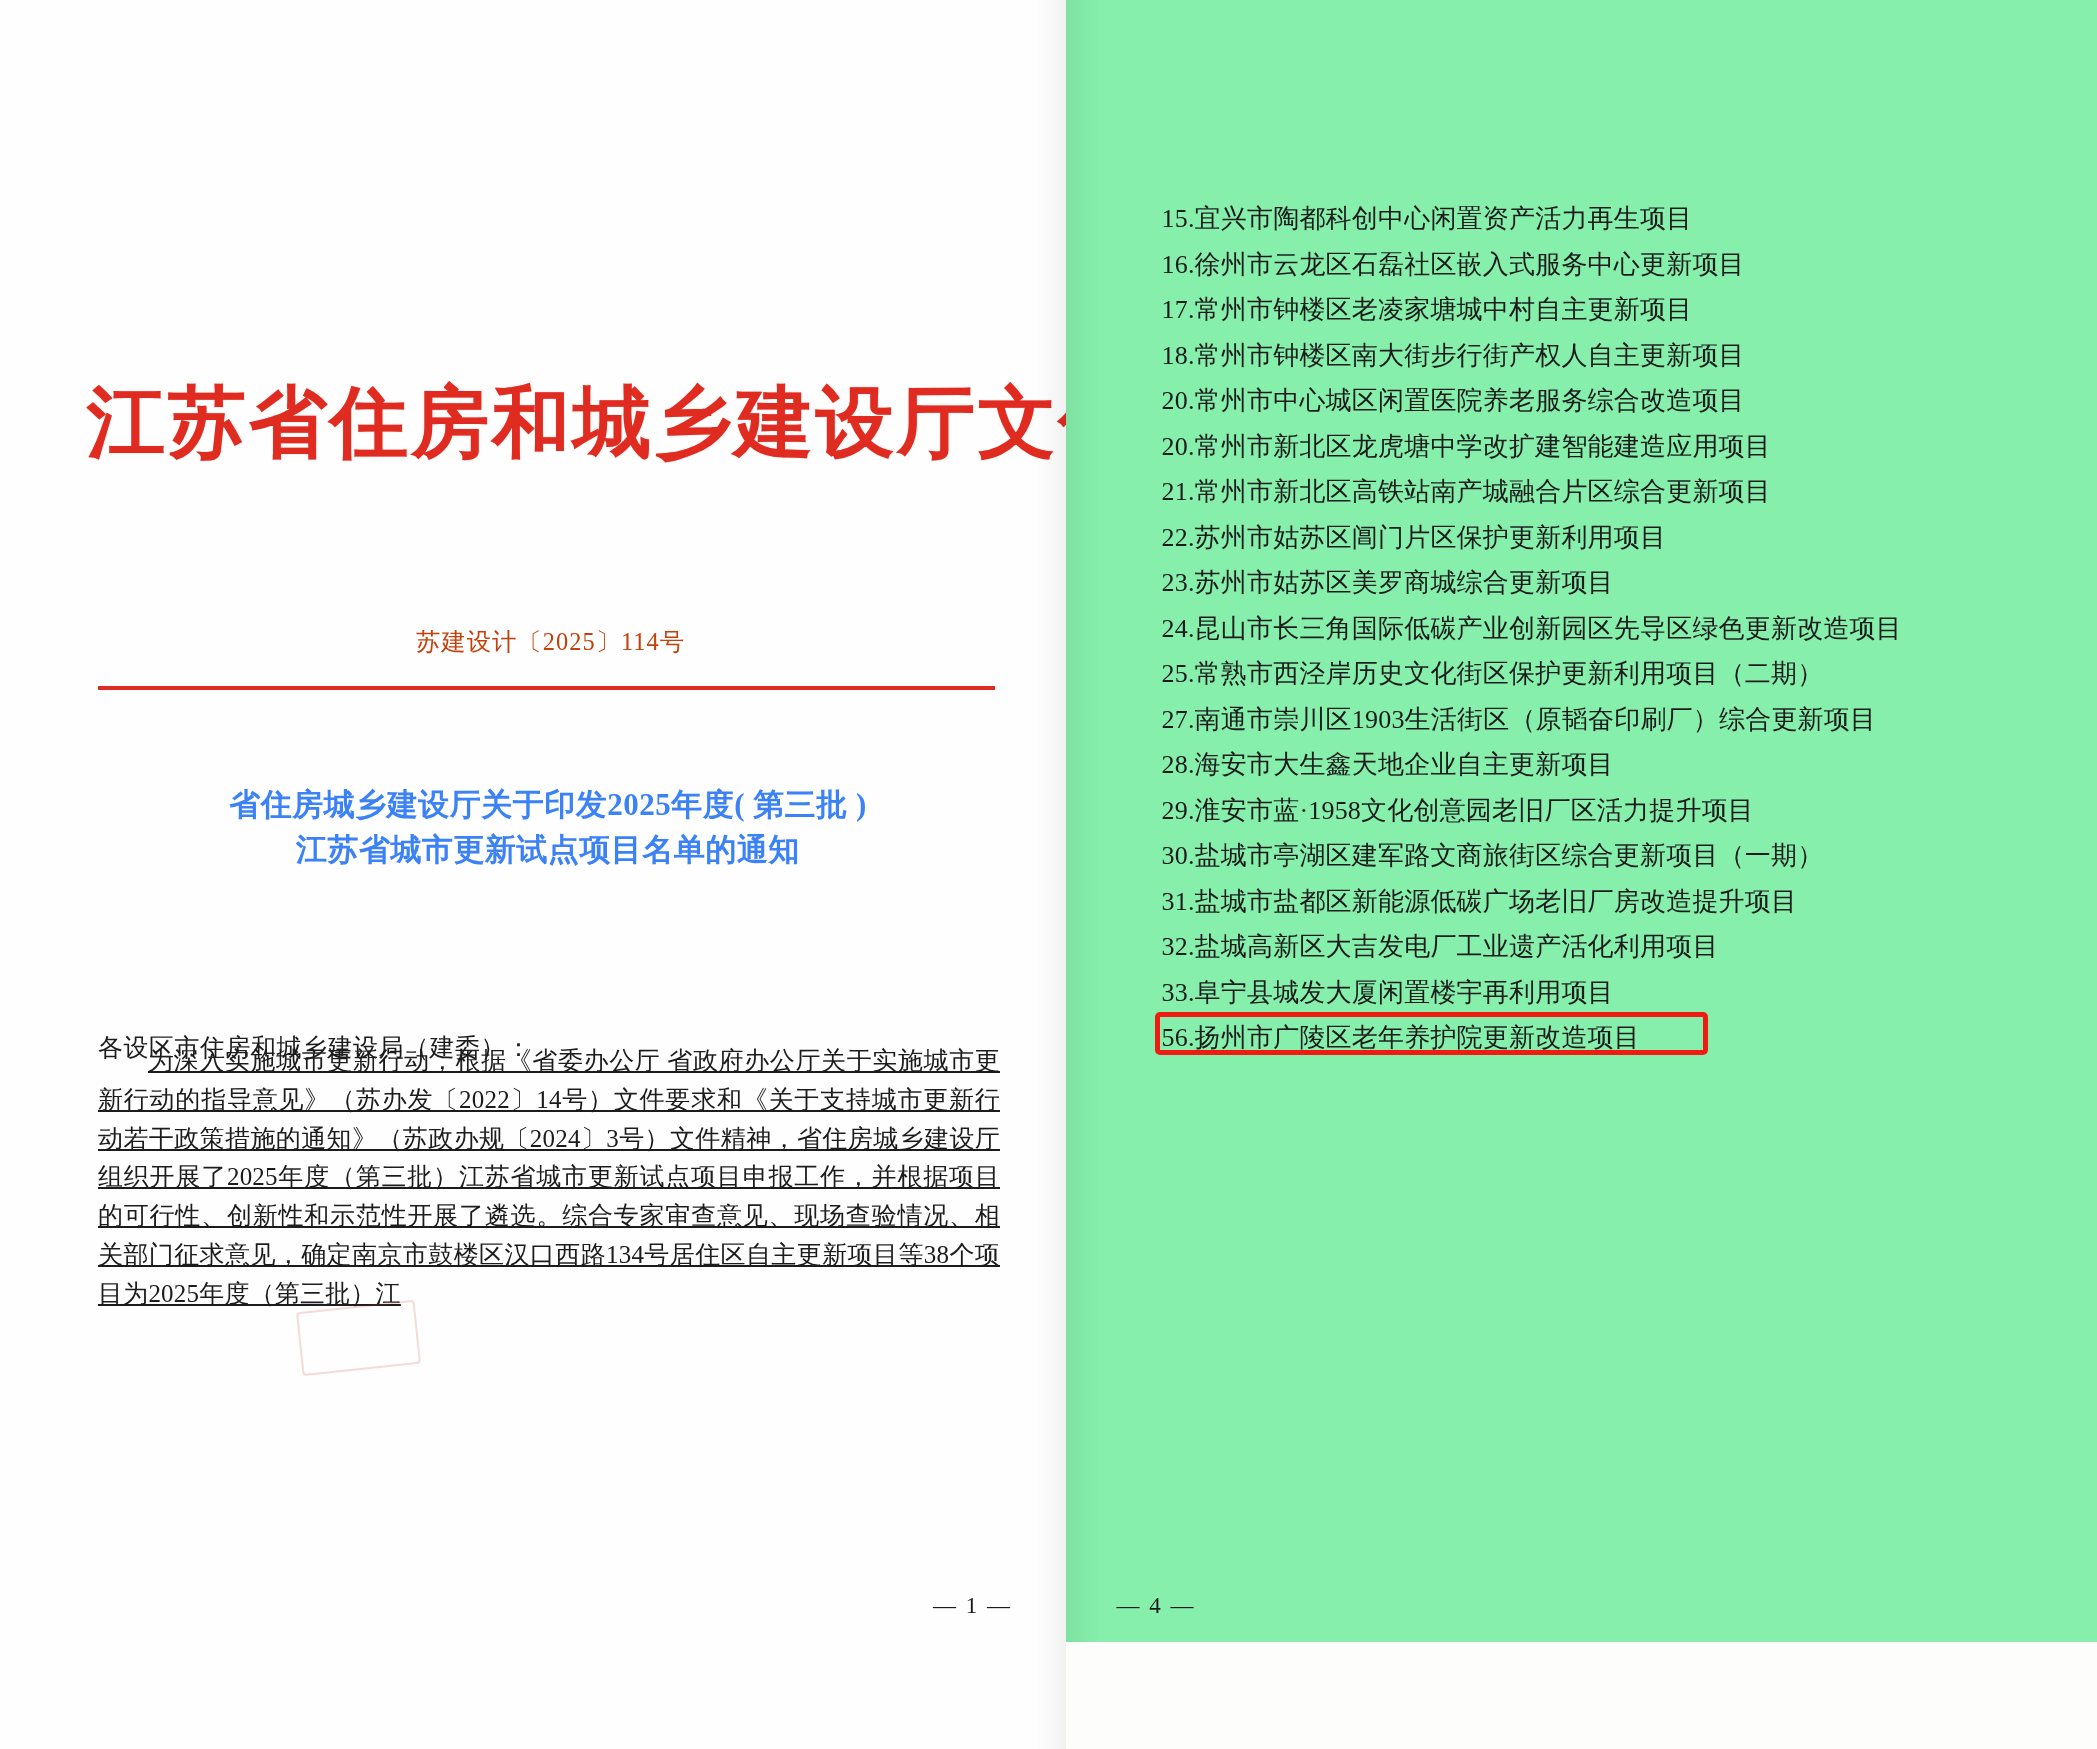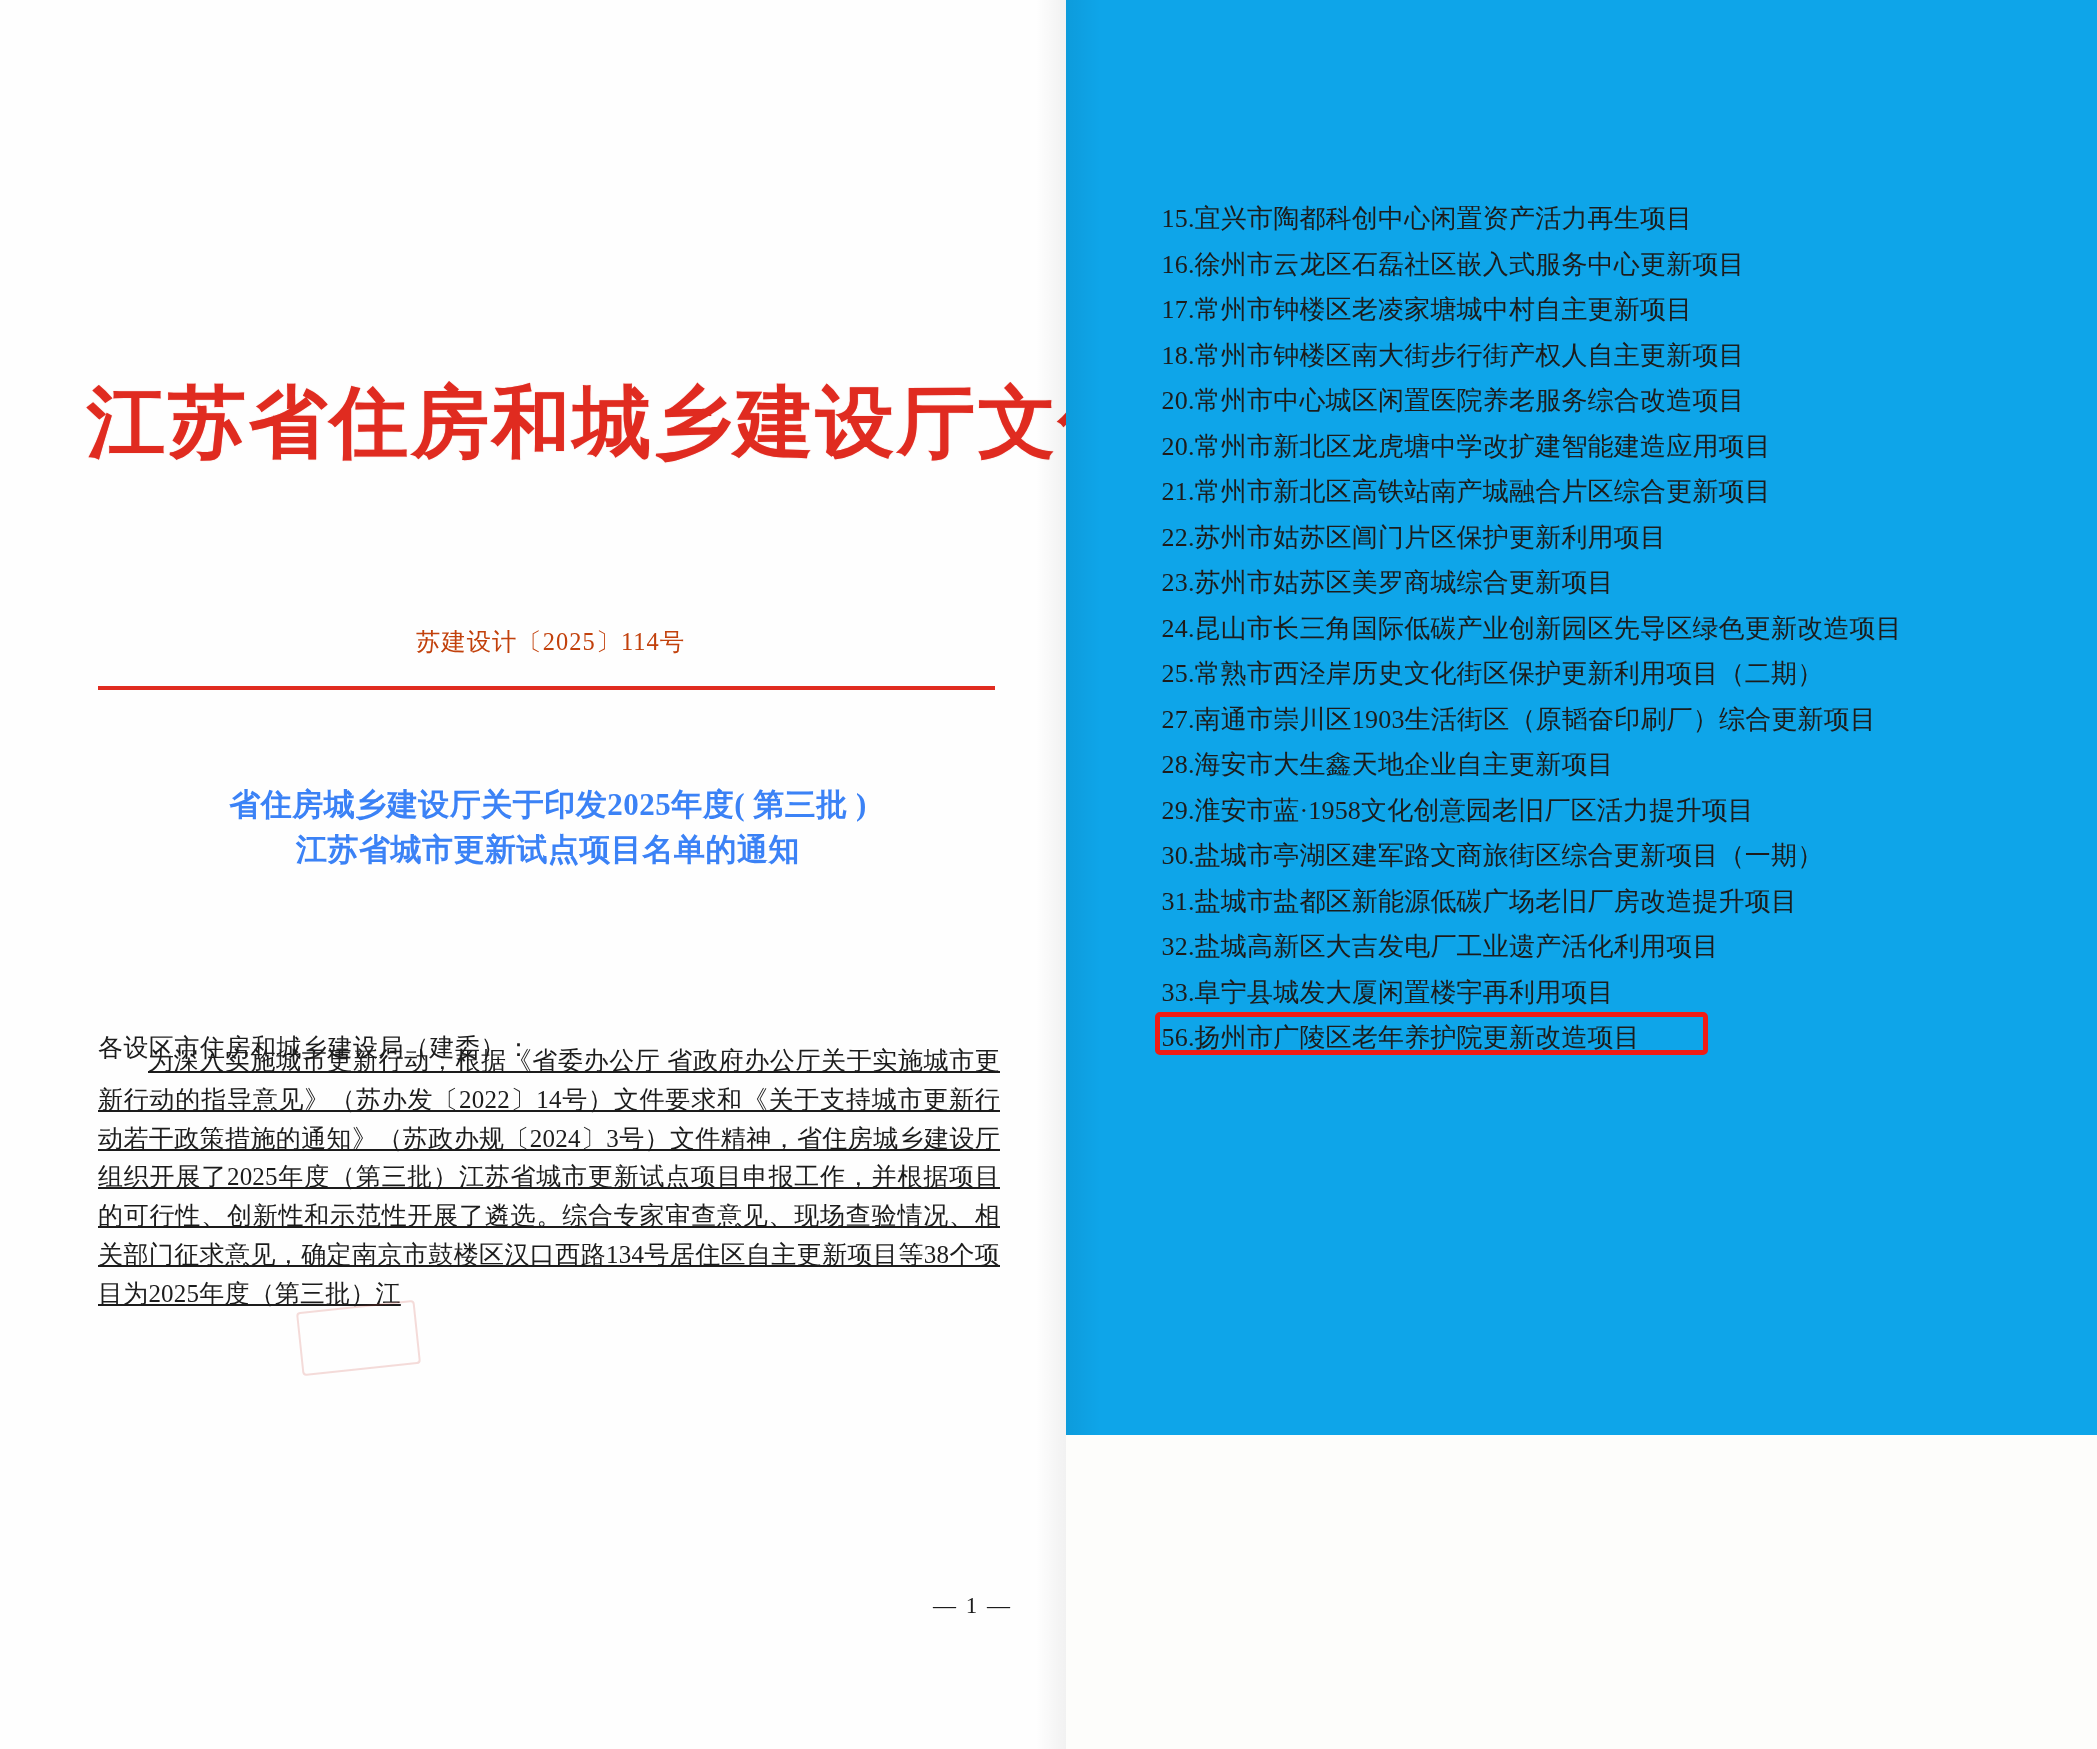--- a/index.html
+++ b/index.html
@@ -133,22 +133,22 @@
     border: 2px solid rgba(200,60,50,0.18);
     border-radius: 4px;
     transform: rotate(-6deg);
     pointer-events: none;
   }
 
   
   .page-right {
     position: relative;
     width: 1031px;
-    height: 1435px;
-    background: #0ea5e9;
+    height: 1642px;
+    background: #86efac;
     box-sizing: border-box;
     overflow: hidden;
   }
   .page-right::before {
     content: "";
     position: absolute;
     top: 0; left: 0;
     width: 35px; height: 100%;
     background: linear-gradient(to left, rgba(0,0,0,0.0), rgba(0,0,0,0.06));
     pointer-events: none;

